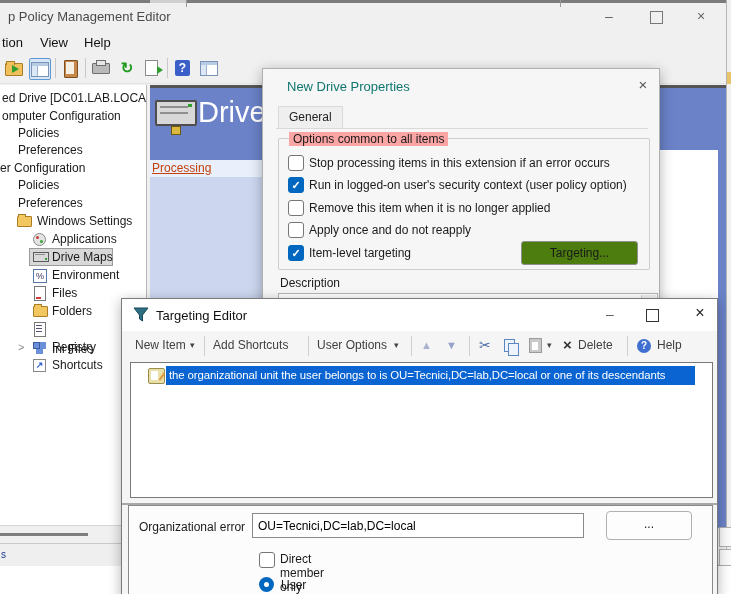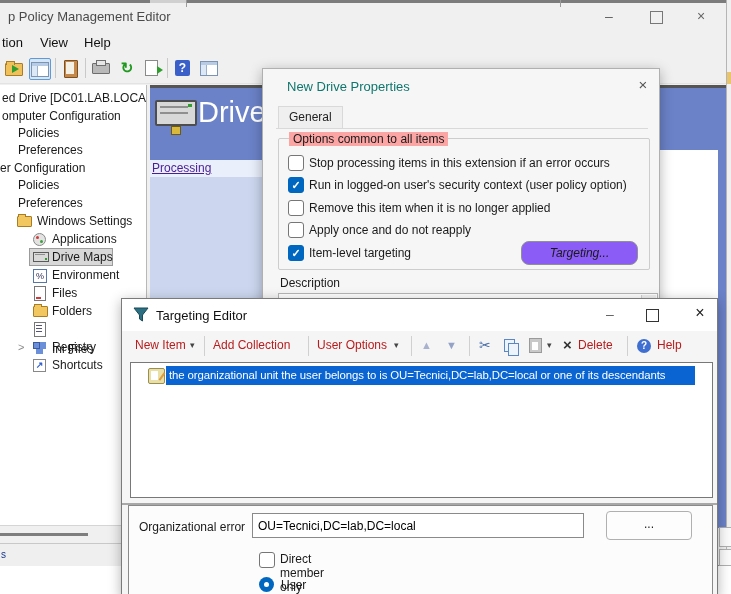--- a/index.html
+++ b/index.html
@@ -66,21 +66,21 @@
   
   #pane{left:150px;top:85px;width:576px;height:440px;background:#6b82c8;border-top:3px solid #555;}
   #panewhite{left:250px;top:62px;width:318px;height:378px;background:#ffffff;}
   #paneicon{left:5px;top:10px;width:40px;height:38px;}
   .bigdrive{position:absolute;left:0;top:2px;width:38px;height:22px;background:#d8d8d8;border:2px solid #4e4e4e;border-radius:2px;}
   .bigdrive:before{content:"";position:absolute;left:3px;top:4px;width:28px;height:2px;background:#8f8f8f;box-shadow:0 6px 0 #8f8f8f;}
   .bigdrive:after{content:"";position:absolute;right:3px;top:2px;width:4px;height:3px;background:#2f9e2f;}
   .drivestem{position:absolute;left:16px;top:28px;width:8px;height:7px;background:#d9b83e;border:1px solid #6e5a10;}
   #paneheadtext{left:48px;top:8px;font-size:29px;color:#ffffff;white-space:nowrap;}
   #procrow{left:0;top:72px;width:250px;height:17px;background:#e9effb;}
-  #proclink{left:2px;top:1px;color:#4c1d95;text-decoration:underline;}
+  #proclink{left:2px;top:1px;color:#c2410c;text-decoration:underline;}
   #lavender{left:0;top:89px;width:250px;height:351px;background:#ccd7ef;}
   
   #rightsliver{left:726px;top:0;width:5px;height:565px;background:#f0f0f0;border-left:1px solid #b5b5b5;}
   #yellowfrag{left:727px;top:72px;width:4px;height:12px;background:#e8c56a;}
   .scrollbit{left:719px;width:11px;height:18px;background:#fbfbfb;border:1px solid #b0b0b0;}
   
   .dialog{box-shadow:0 3px 12px rgba(0,0,0,.3);}
   .xbtn{color:#555;font-size:15px;line-height:16px;}
   
   #ndp{left:262px;top:68px;width:398px;height:292px;background:#f6f6f6;border:1px solid #b0b0b0;box-sizing:border-box;}
@@ -88,34 +88,34 @@
   #ndp-close{left:370px;top:8px;width:20px;height:18px;text-align:center;}
   .tab{position:absolute;top:37px;height:21px;line-height:21px;padding:0 10px;border:1px solid #d9d9d9;background:#efefef;color:#222;}
   .tab.active{top:35px;height:24px;line-height:24px;background:#fbfbfb;border-bottom:none;z-index:2;}
   #ndp-tabline{left:13px;top:59px;width:372px;height:1px;background:#d9d9d9;}
   #groupbox{left:15px;top:69px;width:370px;height:130px;border:1px solid #cdcdcd;border-radius:2px;}
   #grouplabel{left:26px;top:63px;background:#fca5a5;padding:0 4px;}
   .cbrow{position:absolute;left:25px;height:16px;line-height:16px;white-space:nowrap;}
   .cb{position:absolute;left:0;top:0;width:14px;height:14px;background:#fff;border:1px solid #767676;border-radius:3px;box-sizing:content-box;}
   .cb.on{background:#0067c0;border-color:#0067c0;color:#fff;font-size:11px;font-weight:bold;text-align:center;line-height:14px;}
   .cblabel{position:absolute;left:21px;top:0;}
-  #targetingbtn{left:258px;top:172px;width:117px;height:24px;background:#8b5cf6;border:1px solid #909090;border-radius:8px;text-align:center;line-height:22px;box-sizing:border-box;font-style:italic;}
+  #targetingbtn{left:258px;top:172px;width:117px;height:24px;background:#4d7c0f;border:1px solid #909090;border-radius:3px;text-align:center;line-height:22px;box-sizing:border-box;}
   #desclabel{left:17px;top:207px;}
   #descbox{left:15px;top:224px;width:378px;height:10px;background:#fff;border:1px solid #b6b6b6;}
   #descscroll{right:1px;top:1px;width:14px;height:7px;background:#f0f0f0;border-left:1px solid #d0d0d0;position:absolute;}
   
   #te{left:121px;top:298px;width:597px;height:300px;background:#f5f5f5;border:1px solid #7a7a7a;box-sizing:border-box;}
   #te-titlebar{left:0;top:0;width:595px;height:32px;background:#ffffff;}
   #te-title{left:34px;top:9px;font-size:13px;color:#111;}
   #funnel{left:11px;top:8px;width:16px;height:16px;}
   #te-min{left:477px;top:6px;}
   #te-max{left:524px;top:10px;}
   #te-close{left:567px;top:6px;width:22px;height:18px;text-align:center;}
   #te-toolbar{left:0;top:32px;width:595px;height:30px;background:#f5f5f5;}
-  .ttxt{position:absolute;top:7px;color:#b91c1c;white-space:nowrap;}
+  .ttxt{position:absolute;top:7px;color:#404040;white-space:nowrap;}
   .tdrop{position:absolute;top:9px;font-size:9px;color:#444;}
   .vsep{position:absolute;top:5px;width:1px;height:20px;background:#d0d0d0;}
   .arr{position:absolute;top:8px;font-size:11px;}
   .cuticon{position:absolute;top:6px;font-size:14px;color:#4a6ea9;}
   .copyicon{position:absolute;top:8px;width:9px;height:11px;background:#eef4fc;border:1px solid #5b87c5;}
   .copyicon:before{content:"";position:absolute;left:3px;top:3px;width:9px;height:11px;background:#eef4fc;border:1px solid #5b87c5;}
   .pasteicon{position:absolute;top:7px;width:11px;height:13px;background:#c9c9c9;border:1px solid #9a9a9a;}
   .pasteicon:before{content:"";position:absolute;left:2px;top:3px;width:6px;height:8px;background:#fff;}
   .delx{position:absolute;top:5px;font-size:15px;font-weight:bold;color:#333;}
   .helpcirc{position:absolute;top:8px;width:14px;height:14px;border-radius:50%;background:#3f6fd1;color:#fff;font-size:10px;font-weight:bold;text-align:center;line-height:14px;}
@@ -336,21 +336,21 @@
         </svg>
       <div class="abs" id="te-title">Targeting Editor</div>
       <div class="abs wctl" id="te-min">–</div>
       <div class="abs maxbox" id="te-max" style="border-color:#333;"></div>
       <div class="abs xbtn" id="te-close" style="color:#222;font-size:16px;">×</div>
     </div>
     <div class="abs" id="te-toolbar">
       <span class="ttxt" style="left:13px;">New Item</span>
       <span class="tdrop" style="left:68px;">▾</span>
       <span class="vsep" style="left:82px;"></span>
-      <span class="ttxt" style="left:91px;">Add Collection</span>
+      <span class="ttxt" style="left:91px;">Add Shortcuts</span>
       <span class="vsep" style="left:186px;"></span>
       <span class="ttxt" style="left:195px;">User Options</span>
       <span class="tdrop" style="left:272px;">▾</span>
       <span class="vsep" style="left:289px;"></span>
       <span class="arr" style="left:299px;color:#a8b2cc;">▲</span>
       <span class="arr" style="left:324px;color:#93a2c6;">▼</span>
       <span class="vsep" style="left:347px;"></span>
       <span class="cuticon" style="left:357px;">✂</span>
       <span class="copyicon" style="left:382px;"></span>
       <span class="pasteicon" style="left:407px;"></span>

